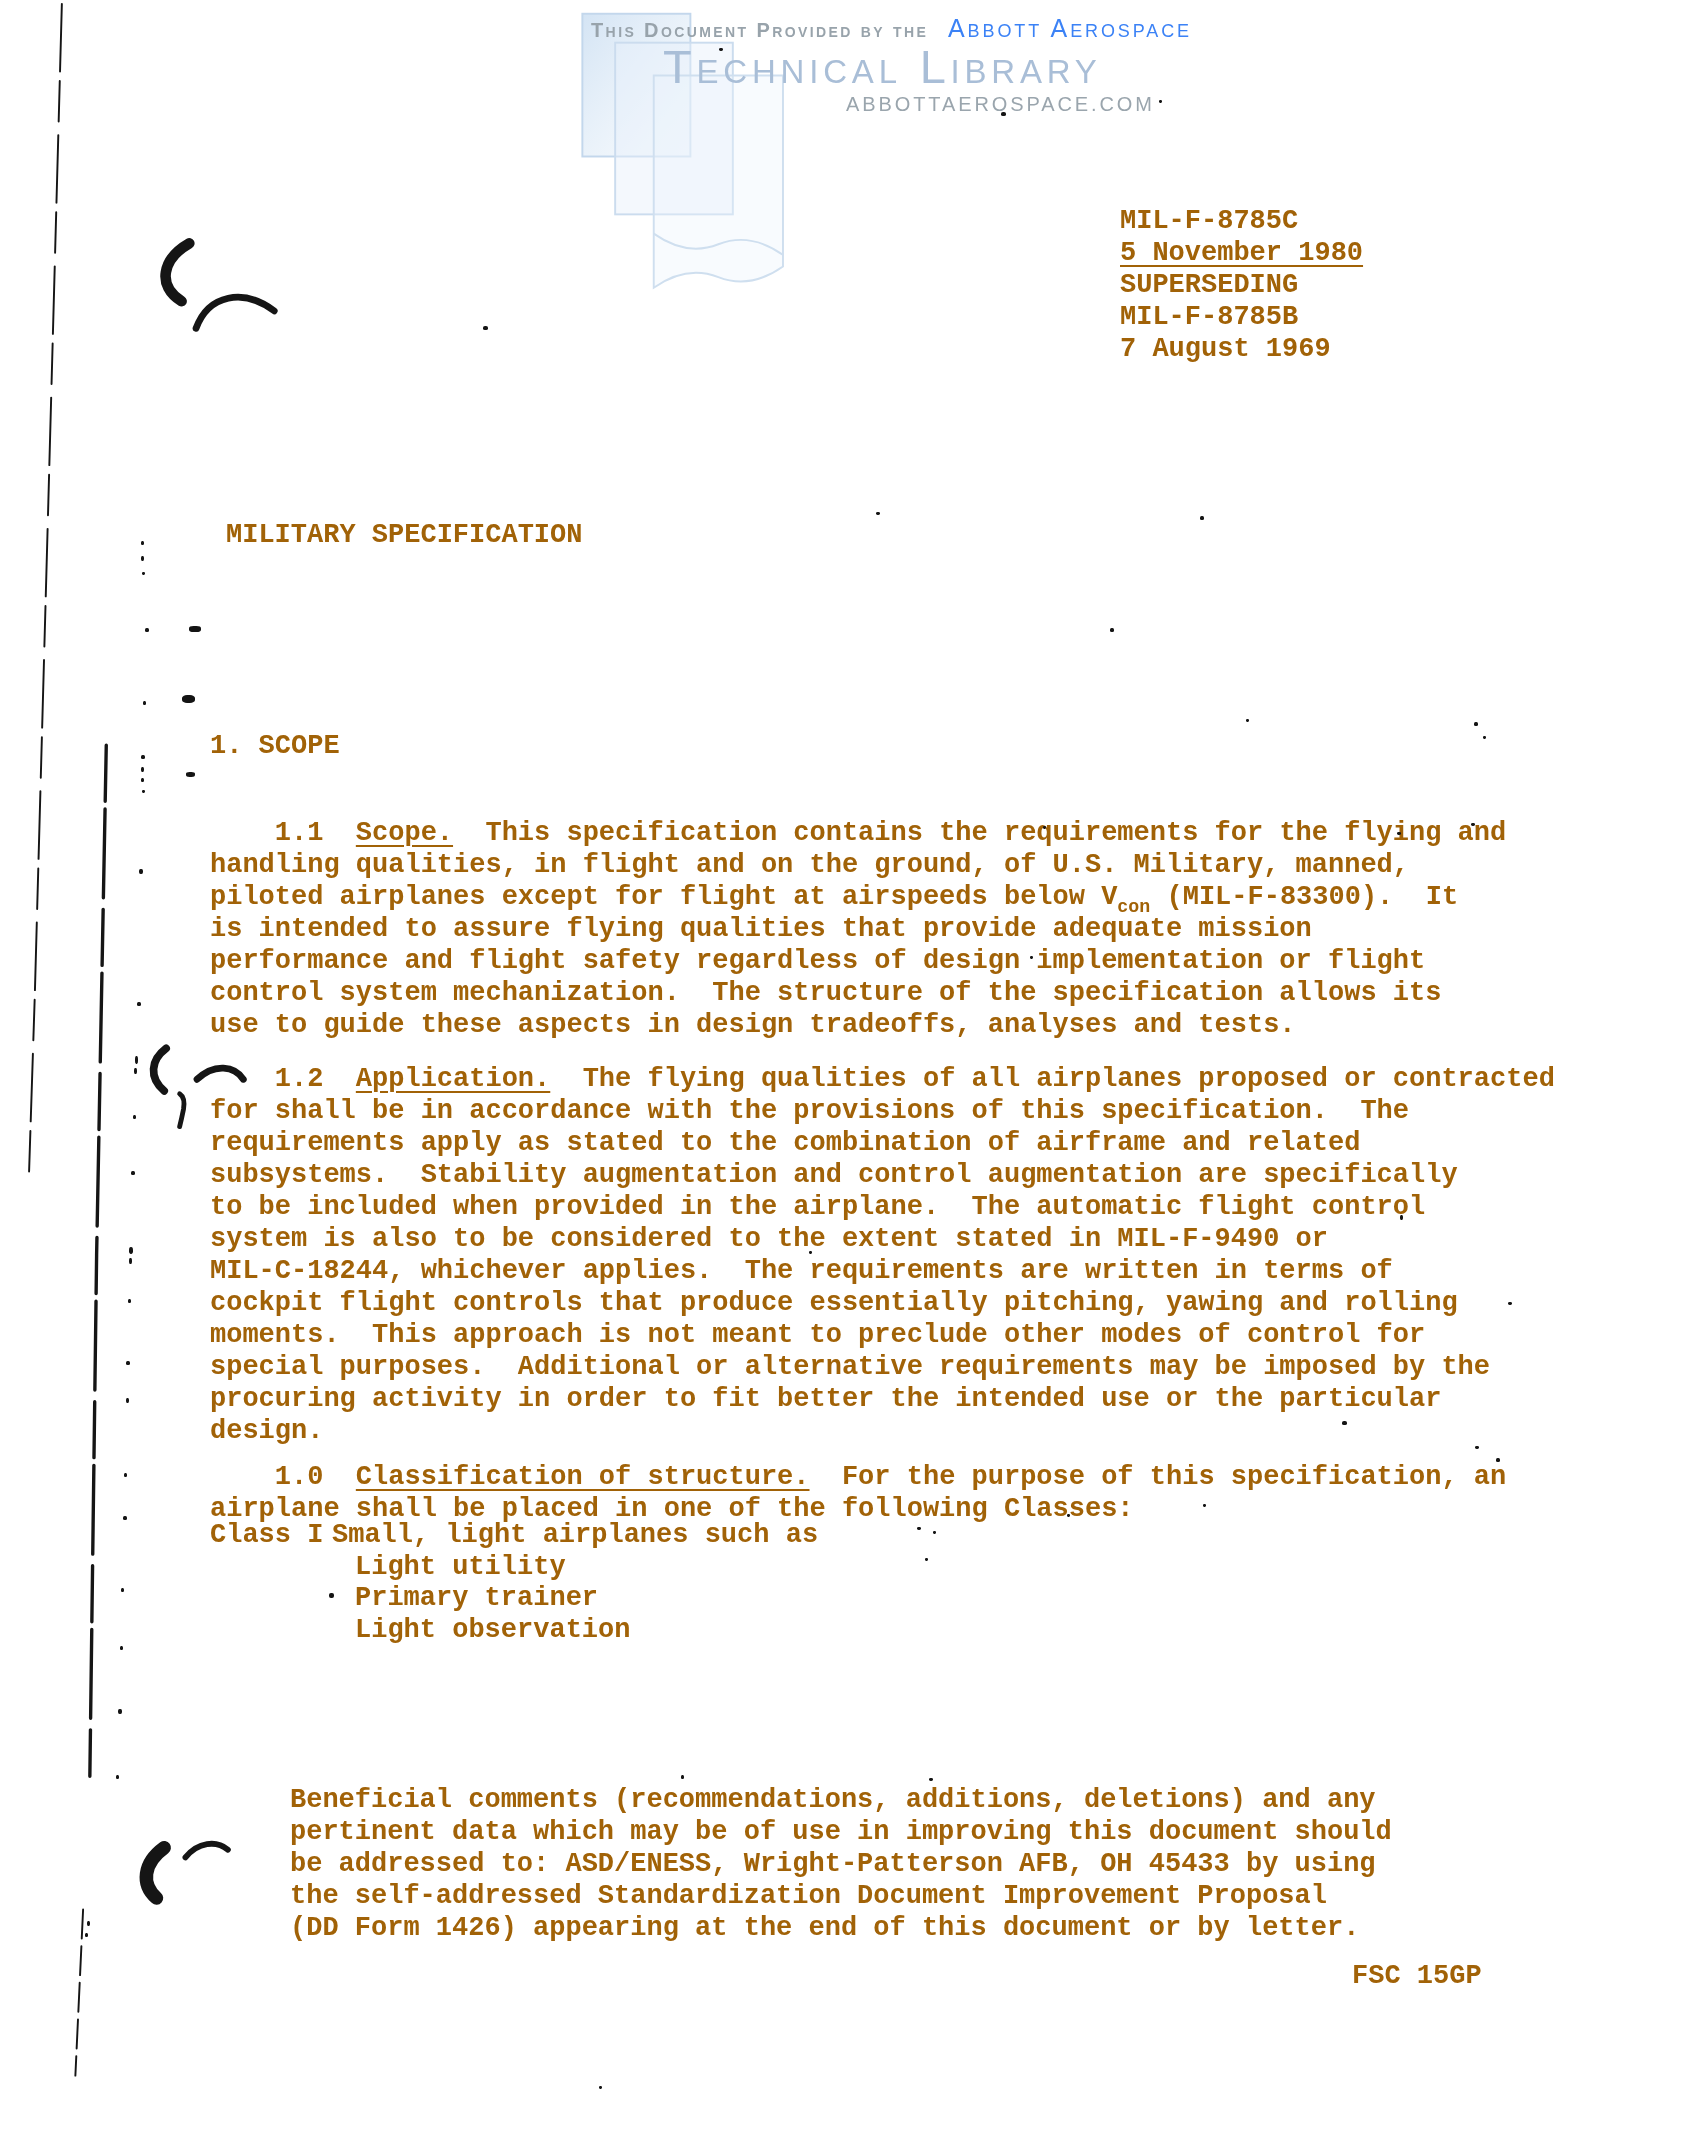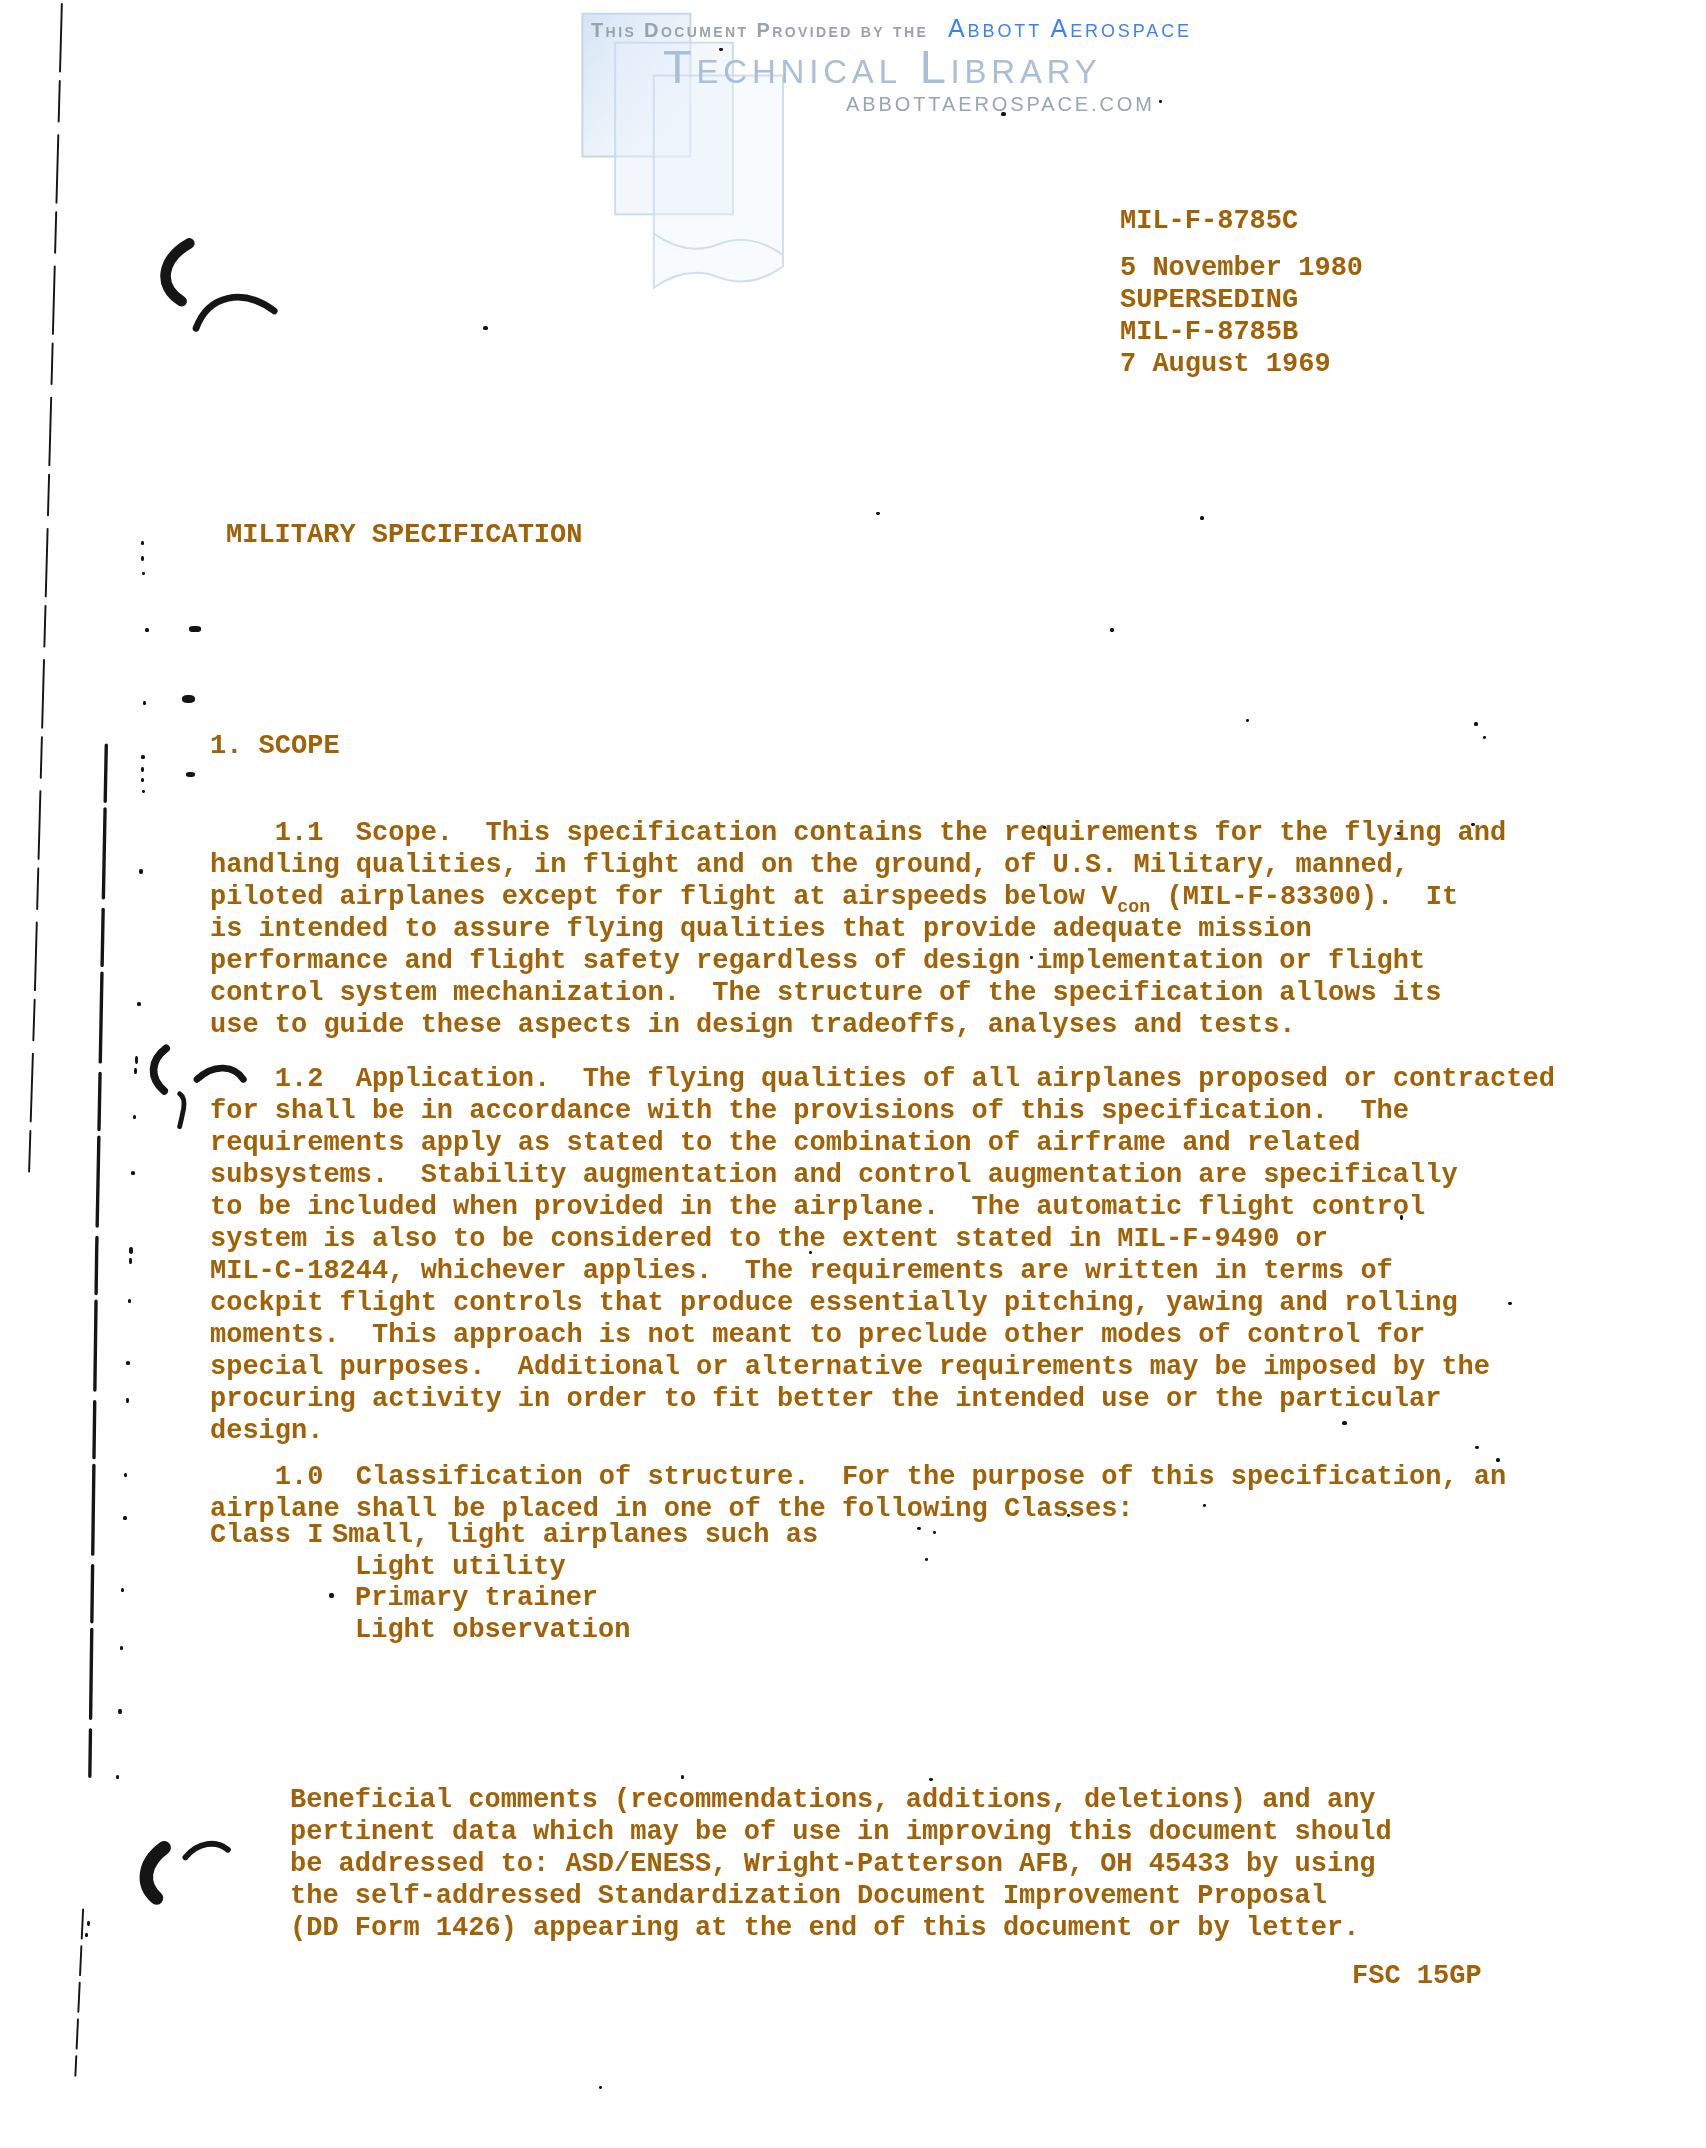--- a/index.html
+++ b/index.html
@@ -2,21 +2,21 @@
 <html><head>
 <meta charset="utf-8">
 <style>
   html,body{margin:0;padding:0;background:#ffffff;}
   .page{position:relative;width:1706px;height:2148px;background:#ffffff;overflow:hidden;
         font-family:"Liberation Mono","DejaVu Sans Mono",monospace;}
   .mono{font-family:"Liberation Mono","DejaVu Sans Mono",monospace;font-weight:700;color:#a16207;}
   .t28{font-size:27px;line-height:32px;}
   .abs{position:absolute;}
   .para{position:absolute;white-space:pre-wrap;width:1352px;}
-  .ul{text-decoration-thickness:2.4px;text-underline-offset:4.8px;margin-top:15px;}
+  .ul{text-decoration:underline;text-decoration-thickness:2.4px;text-underline-offset:4.8px;}
   .subv{font-size:18.3px;line-height:0;vertical-align:-7.7px;}
   .center-col{position:absolute;left:226px;width:1352px;}
   .pre-line{white-space:pre-line;}
   
   .wm-sans{font-family:"Liberation Sans","DejaVu Sans",sans-serif;}
   .wm-provided{font-size:20px;font-variant:small-caps;font-weight:700;letter-spacing:2.4px;color:#98a3ab;}
   .wm-brand{font-size:25px;font-variant:small-caps;font-weight:400;letter-spacing:2.9px;color:#3b82f6;}
   .wm-library{font-size:47px;font-variant:small-caps;font-weight:400;letter-spacing:4.8px;color:#a9bed7;}
   .wm-site{font-size:20px;font-weight:400;letter-spacing:2.9px;color:#9aa5ad;}
   .docid-line{font-size:27px;line-height:32px;}

